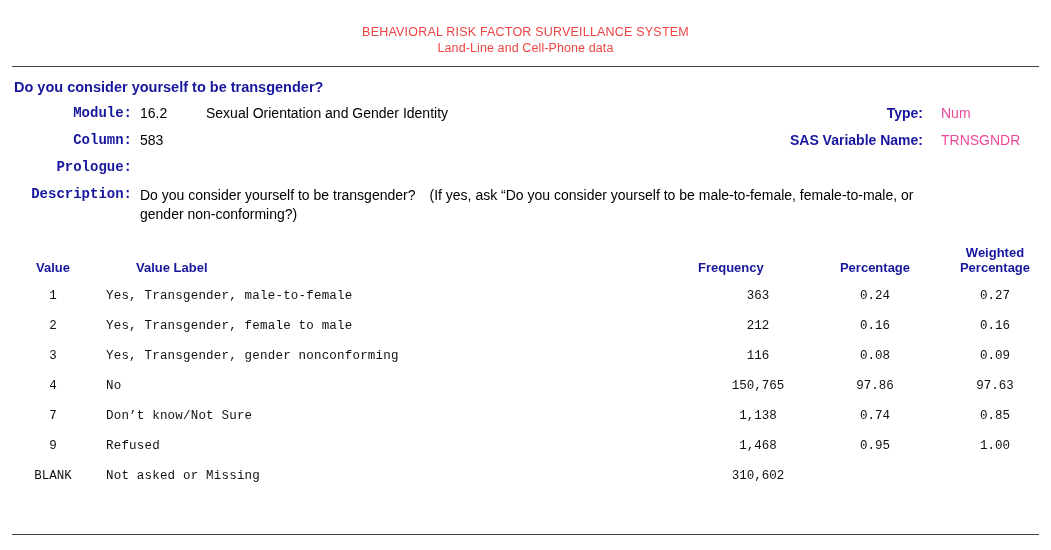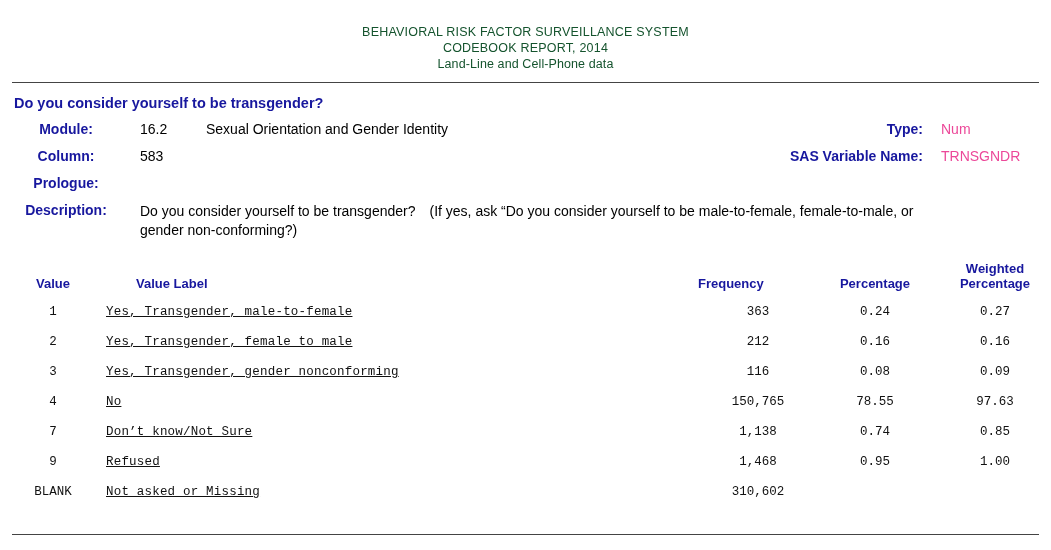--- a/index.html
+++ b/index.html
@@ -19,21 +19,21 @@
     width: 1051px;
     height: 550px;
     box-sizing: border-box;
   }
   
   .report-header {
     text-align: center;
     padding-top: 24px;
     font-size: 12.5px;
     line-height: 16px;
-    color: #14532d;
+    color: #ef4444;
   }
   .report-header .line1 { letter-spacing: 0.2px; }
   .report-header .line2 { letter-spacing: 0.2px; }
   .report-header .line3 { letter-spacing: 0.1px; }
 
   .rule {
     border: 0;
     border-top: 1px solid #444;
     margin: 10px 12px 0 12px;
   }
@@ -56,25 +56,26 @@
   }
   .meta-row {
     display: flex;
     align-items: flex-start;
     margin-bottom: 11px;
     font-size: 14px;
   }
   .label {
     color: #17179e;
     font-weight: bold;
-    text-align: center;
+    text-align: right;
     width: 140px;
     flex: 0 0 140px;
     padding-right: 8px;
     box-sizing: border-box;
+    font-family: Liberation Mono, monospace;
   }
   .val {
     color: #000;
   }
   .val.num {
     width: 66px;
     flex: 0 0 66px;
   }
   .right-label {
     color: #17179e;
@@ -120,40 +121,39 @@
   th.c-pct   { width: 110px; text-align: center; }
   th.c-wpct  { width: 126px; text-align: center; line-height: 15px;}
 
   table.freq td {
     font-family: "Liberation Mono", monospace;
     font-size: 12.5px;
     color: #111;
     padding: 8px 0;
   }
   td.c-value { text-align: center; }
-  td.c-label { text-align: left; padding-left: 30px; letter-spacing: 0.2px; text-decoration: underline;}
+  td.c-label { text-align: left; padding-left: 30px; letter-spacing: 0.2px;}
   td.c-freq  { text-align: center; }
   td.c-pct   { text-align: center; }
   td.c-wpct  { text-align: center; }
 
   .rule-wrap-bottom {
     position: absolute;
     left: 0;
     right: 0;
     top: 534px;
   }
 </style>
 </head>
 <body>
 
 <div class="page">
 
   <div class="report-header">
     <div class="line1">BEHAVIORAL RISK FACTOR SURVEILLANCE SYSTEM</div>
-    <div class="line2">CODEBOOK REPORT, 2014</div>
     <div class="line3">Land-Line and Cell-Phone data</div>
   </div>
 
   <hr class="rule">
 
   <div class="question">Do you consider yourself to be transgender?</div>
 
   <div class="meta">
 
     <div class="meta-row">
@@ -217,21 +217,21 @@
         <td class="c-value">3</td>
         <td class="c-label">Yes, Transgender, gender nonconforming</td>
         <td class="c-freq">116</td>
         <td class="c-pct">0.08</td>
         <td class="c-wpct">0.09</td>
       </tr>
       <tr>
         <td class="c-value">4</td>
         <td class="c-label">No</td>
         <td class="c-freq">150,765</td>
-        <td class="c-pct">78.55</td>
+        <td class="c-pct">97.86</td>
         <td class="c-wpct">97.63</td>
       </tr>
       <tr>
         <td class="c-value">7</td>
         <td class="c-label">Don’t know/Not Sure</td>
         <td class="c-freq">1,138</td>
         <td class="c-pct">0.74</td>
         <td class="c-wpct">0.85</td>
       </tr>
       <tr>

